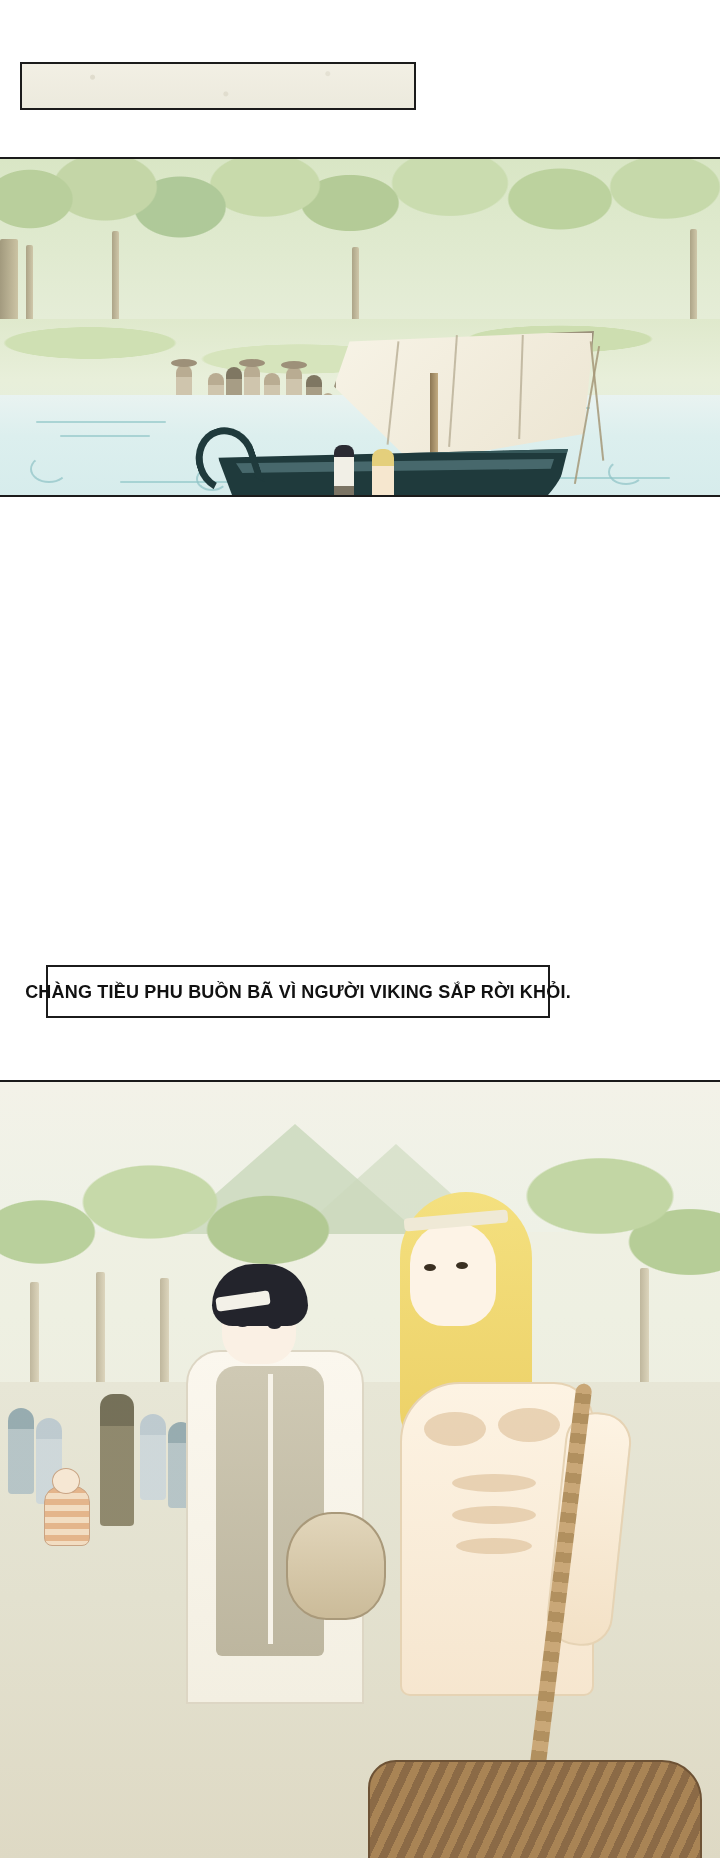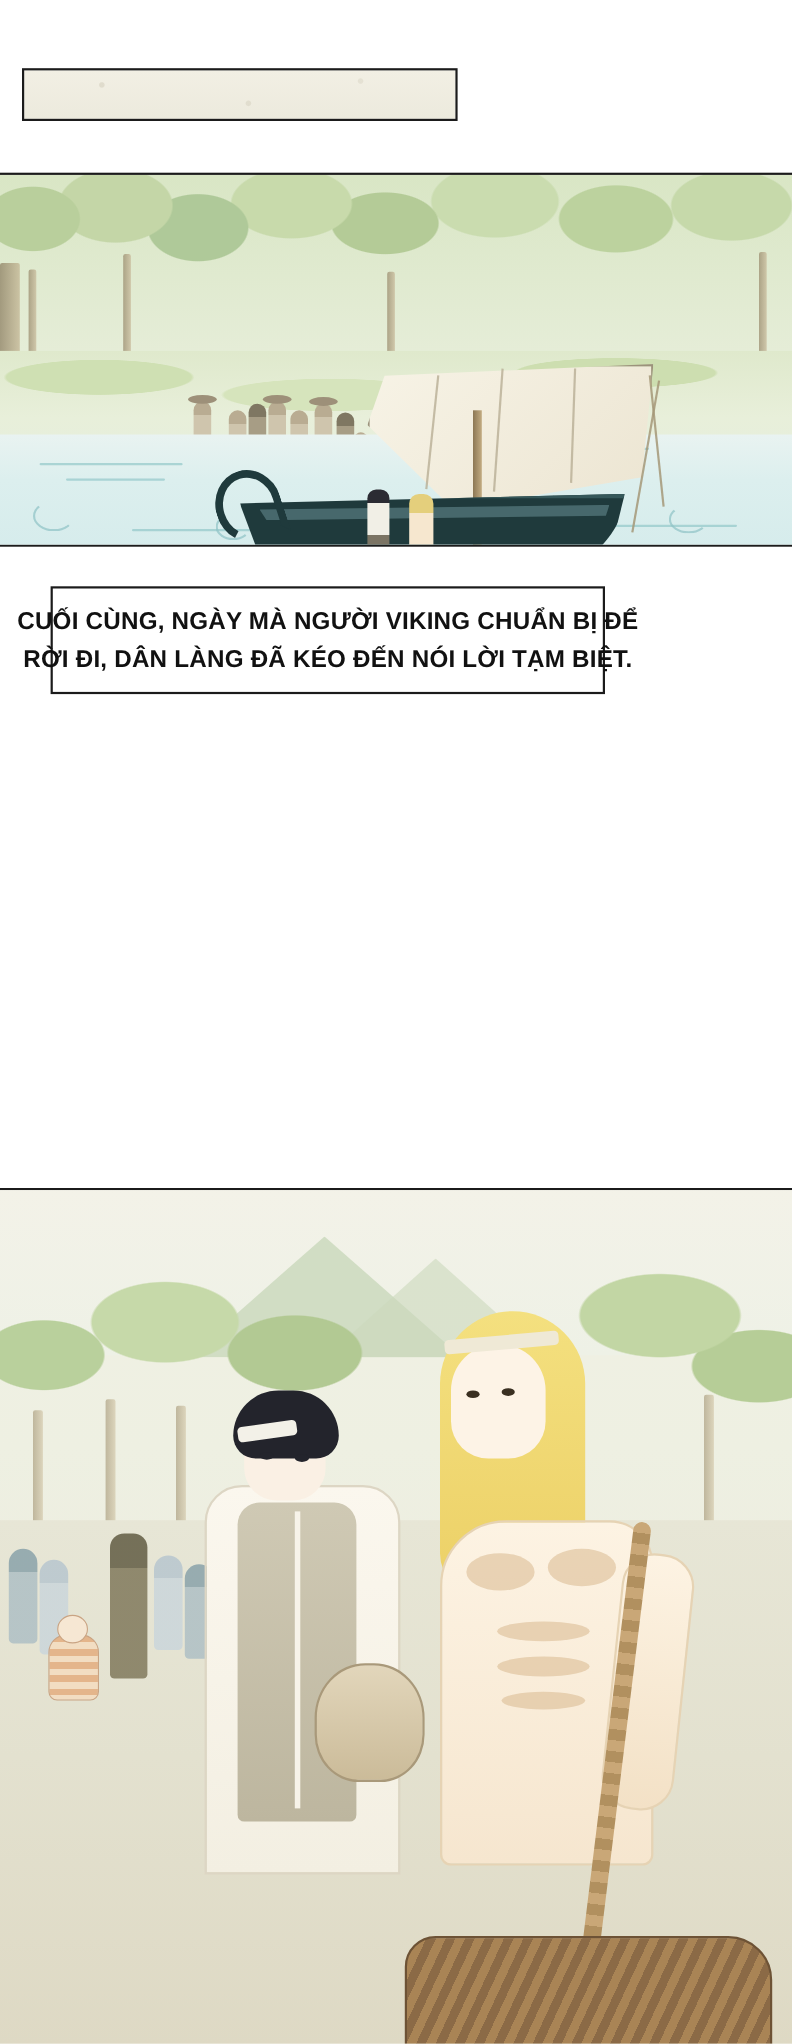--- a/index.html
+++ b/index.html
@@ -356,25 +356,24 @@
 
       <div class="hull"></div>
       <div class="hull-stripe"></div>
       <div class="prow"></div>
 
       <div class="man-dark"></div>
       <div class="man-blond"></div>
     </div>
   </div>
 
-  <div class="caption caption-1">
-    <span class="line">CUỐI CÙNG, NGÀY MÀ NGƯỜI VIKING CHUẨN BỊ ĐỂ</span>
-    <span class="line">RỜI ĐI, DÂN LÀNG ĐÃ KÉO ĐẾN NÓI LỜI TẠM BIỆT.</span>
+
+  <div class="caption caption-2">
+    <span class="line">CHÀNG TIỀU PHU BUỒN BÃ VÌ NGƯỜI VIKING SẮP RỜI KHỎI.</span>
   </div>
-
 
   <div class="panel img-panel-2">
     <div class="p2">
       <div class="sky"></div>
       <div class="mountain" style="left:170px; top:42px;  width:250px; height:110px;"></div>
       <div class="mountain" style="left:296px; top:62px;  width:200px; height:90px; opacity:.6;"></div>
       <div class="foliage"></div>
       <div class="trunk2" style="left:30px;  top:200px; height:140px;"></div>
       <div class="trunk2" style="left:96px;  top:190px; height:150px;"></div>
       <div class="trunk2" style="left:160px; top:196px; height:130px;"></div>

